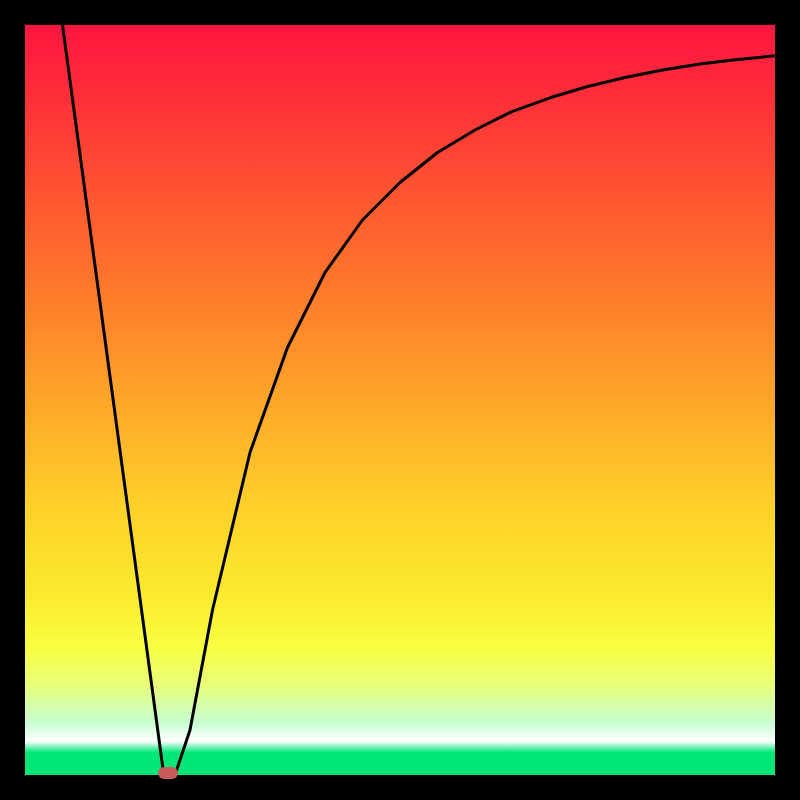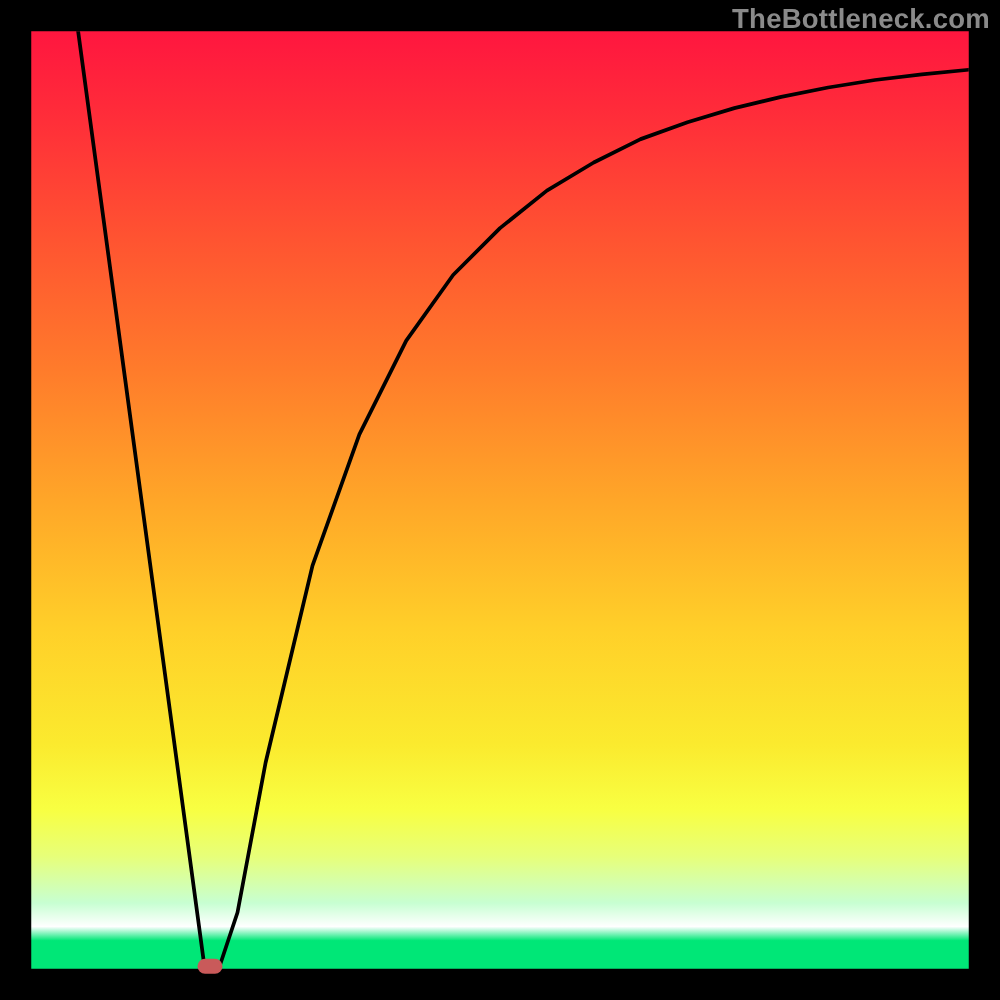--- a/index.html
+++ b/index.html
@@ -54,20 +54,19 @@
     font-weight: 600;
     color: #8a8a8a;
     letter-spacing: 0.2px;
     user-select: none;
   }
 </style>
 </head>
 <body>
 
 <div class="frame">
-  <div class="watermark">TheBottleneck.com</div>
   <div class="plot">
     <svg class="curve" viewBox="0 0 750 750" preserveAspectRatio="none">
       <path d="M37.5 0.0 L75.0 277.5 L112.5 555.0 L138.8 750.0 L150.0 750.0 L165.0 705.0 L187.5 585.0 L225.0 427.5 L262.5 322.5 L300.0 247.5 L337.5 195.0 L375.0 157.5 L412.5 127.5 L450.0 105.0 L487.5 86.3 L525.0 72.8 L562.5 61.5 L600.0 52.5 L637.5 45.0 L675.0 39.0 L712.5 34.5 L750.0 30.8" fill="none" stroke="#000000" stroke-width="3" stroke-linejoin="round" stroke-linecap="round"></path>
     </svg>
     <div class="marker" style="left: 132.5px; top: 742px; background: rgb(201, 90, 90);"></div>
   </div>
 </div>
 
 </body></html>

